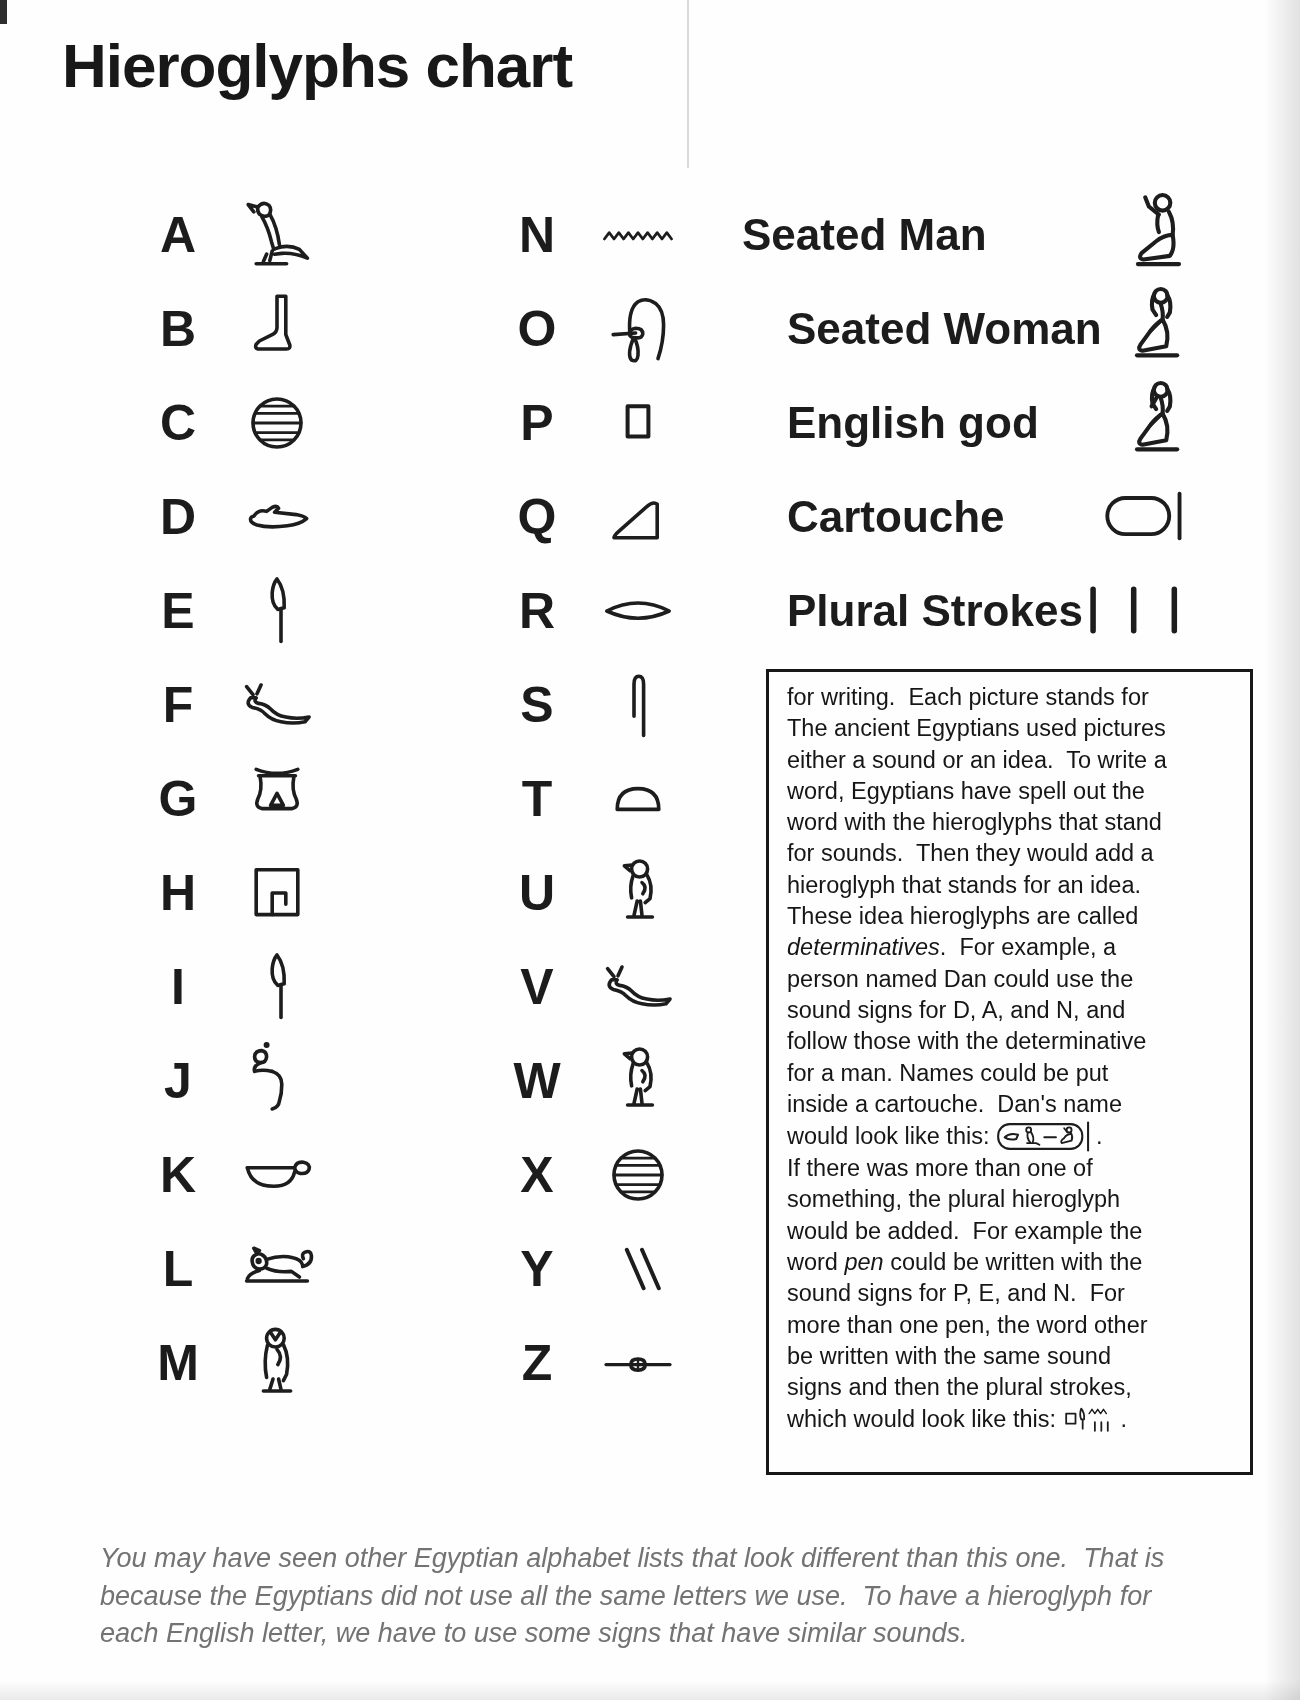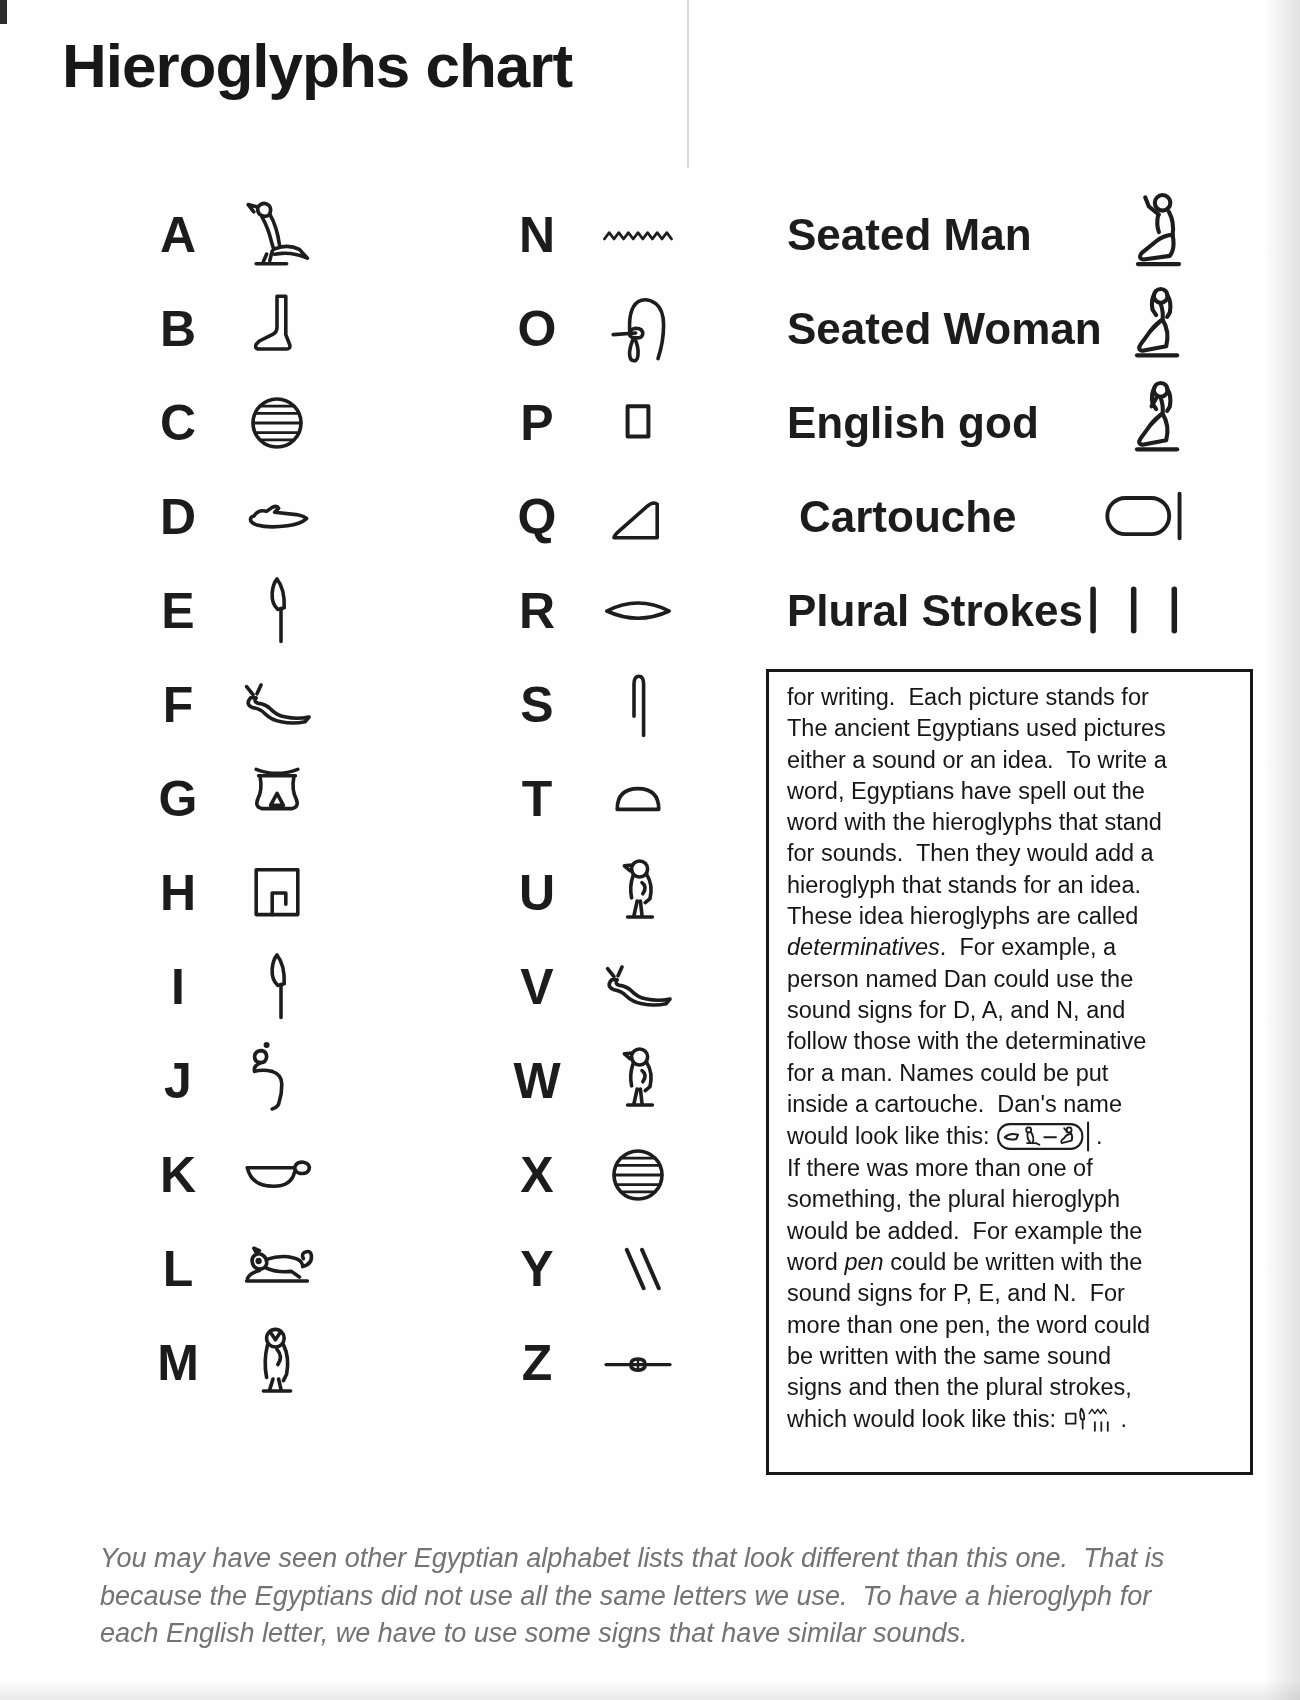--- a/index.html
+++ b/index.html
@@ -351,33 +351,33 @@
       </div>
       <div class="letter" style="left: 487px; top: 1316px; width: 100px;">Z</div>
       <div class="gcell" style="left: 586px; top: 1316px; width: 104px;">
         <svg class="glyph" viewBox="0 0 100 100" width="80" height="84">
           <use href="#g-door-bolt"></use>
         </svg>
       </div>
     </div>
 
   <div id="determinatives">
-      <div class="det-label" style="left: 787px; top: 188px;">Seated Man</div>
+      <div class="det-label" style="left: 742px; top: 188px;">Seated Man</div>
       <div class="det-glyph" style="left: 1126px; top: 190px;"><svg class="glyph" viewBox="0 0 70 90" width="64" height="86">
           <use href="#g-seated-man"></use>
         </svg></div>
       <div class="det-label" style="left: 787px; top: 282px;">Seated Woman</div>
       <div class="det-glyph" style="left: 1126px; top: 284px;"><svg class="glyph" viewBox="0 0 70 90" width="64" height="86">
           <use href="#g-seated-woman"></use>
         </svg></div>
       <div class="det-label" style="left: 787px; top: 376px;">English god</div>
       <div class="det-glyph" style="left: 1126px; top: 378px;"><svg class="glyph" viewBox="0 0 70 90" width="64" height="86">
           <use href="#g-seated-god"></use>
         </svg></div>
-      <div class="det-label" style="left: 787px; top: 470px; margin-left: 12px;">Cartouche</div>
+      <div class="det-label" style="left: 787px; top: 470px;">Cartouche</div>
       <div class="det-glyph" style="left: 1103px; top: 490px;"><svg class="glyph" viewBox="0 0 100 60" width="86" height="52">
           <use href="#g-cartouche"></use>
         </svg></div>
       <div class="det-label" style="left: 787px; top: 564px;">Plural Strokes</div>
       <div class="det-glyph" style="left: 1082px; top: 566px;"><svg class="glyph" viewBox="0 0 130 95" width="120" height="88">
           <use href="#g-plural-strokes"></use>
         </svg></div>
     </div>
 
   <div class="textbox">
@@ -397,21 +397,21 @@
         <div class="tb-line">for a man. Names could be put</div>
         <div class="tb-line">inside a cartouche.  Dan's name</div>
         <div class="tb-line">would look like this: <svg class="glyph-inline" viewBox="0 0 120 40" width="100" height="33" style="vertical-align:-9px">
             <use href="#g-cartouche-dan"></use>
           </svg>.</div>
         <div class="tb-line">If there was more than one of</div>
         <div class="tb-line">something, the plural hieroglyph</div>
         <div class="tb-line">would be added.  For example the</div>
         <div class="tb-line">word <i>pen</i> could be written with the</div>
         <div class="tb-line">sound signs for P, E, and N.  For</div>
-        <div class="tb-line">more than one pen, the word could</div>
+        <div class="tb-line">more than one pen, the word other</div>
         <div class="tb-line">be written with the same sound</div>
         <div class="tb-line">signs and then the plural strokes,</div>
         <div class="tb-line">which would look like this: <svg class="glyph-inline" viewBox="0 0 80 46" width="58" height="33" style="vertical-align:-11px">
             <use href="#g-pen-plural"></use>
           </svg>.</div>
       </div>
   </div>
 
   <div id="footer" class="footer">
       <div>You may have seen other Egyptian alphabet lists that look different than this one.  That is</div>

